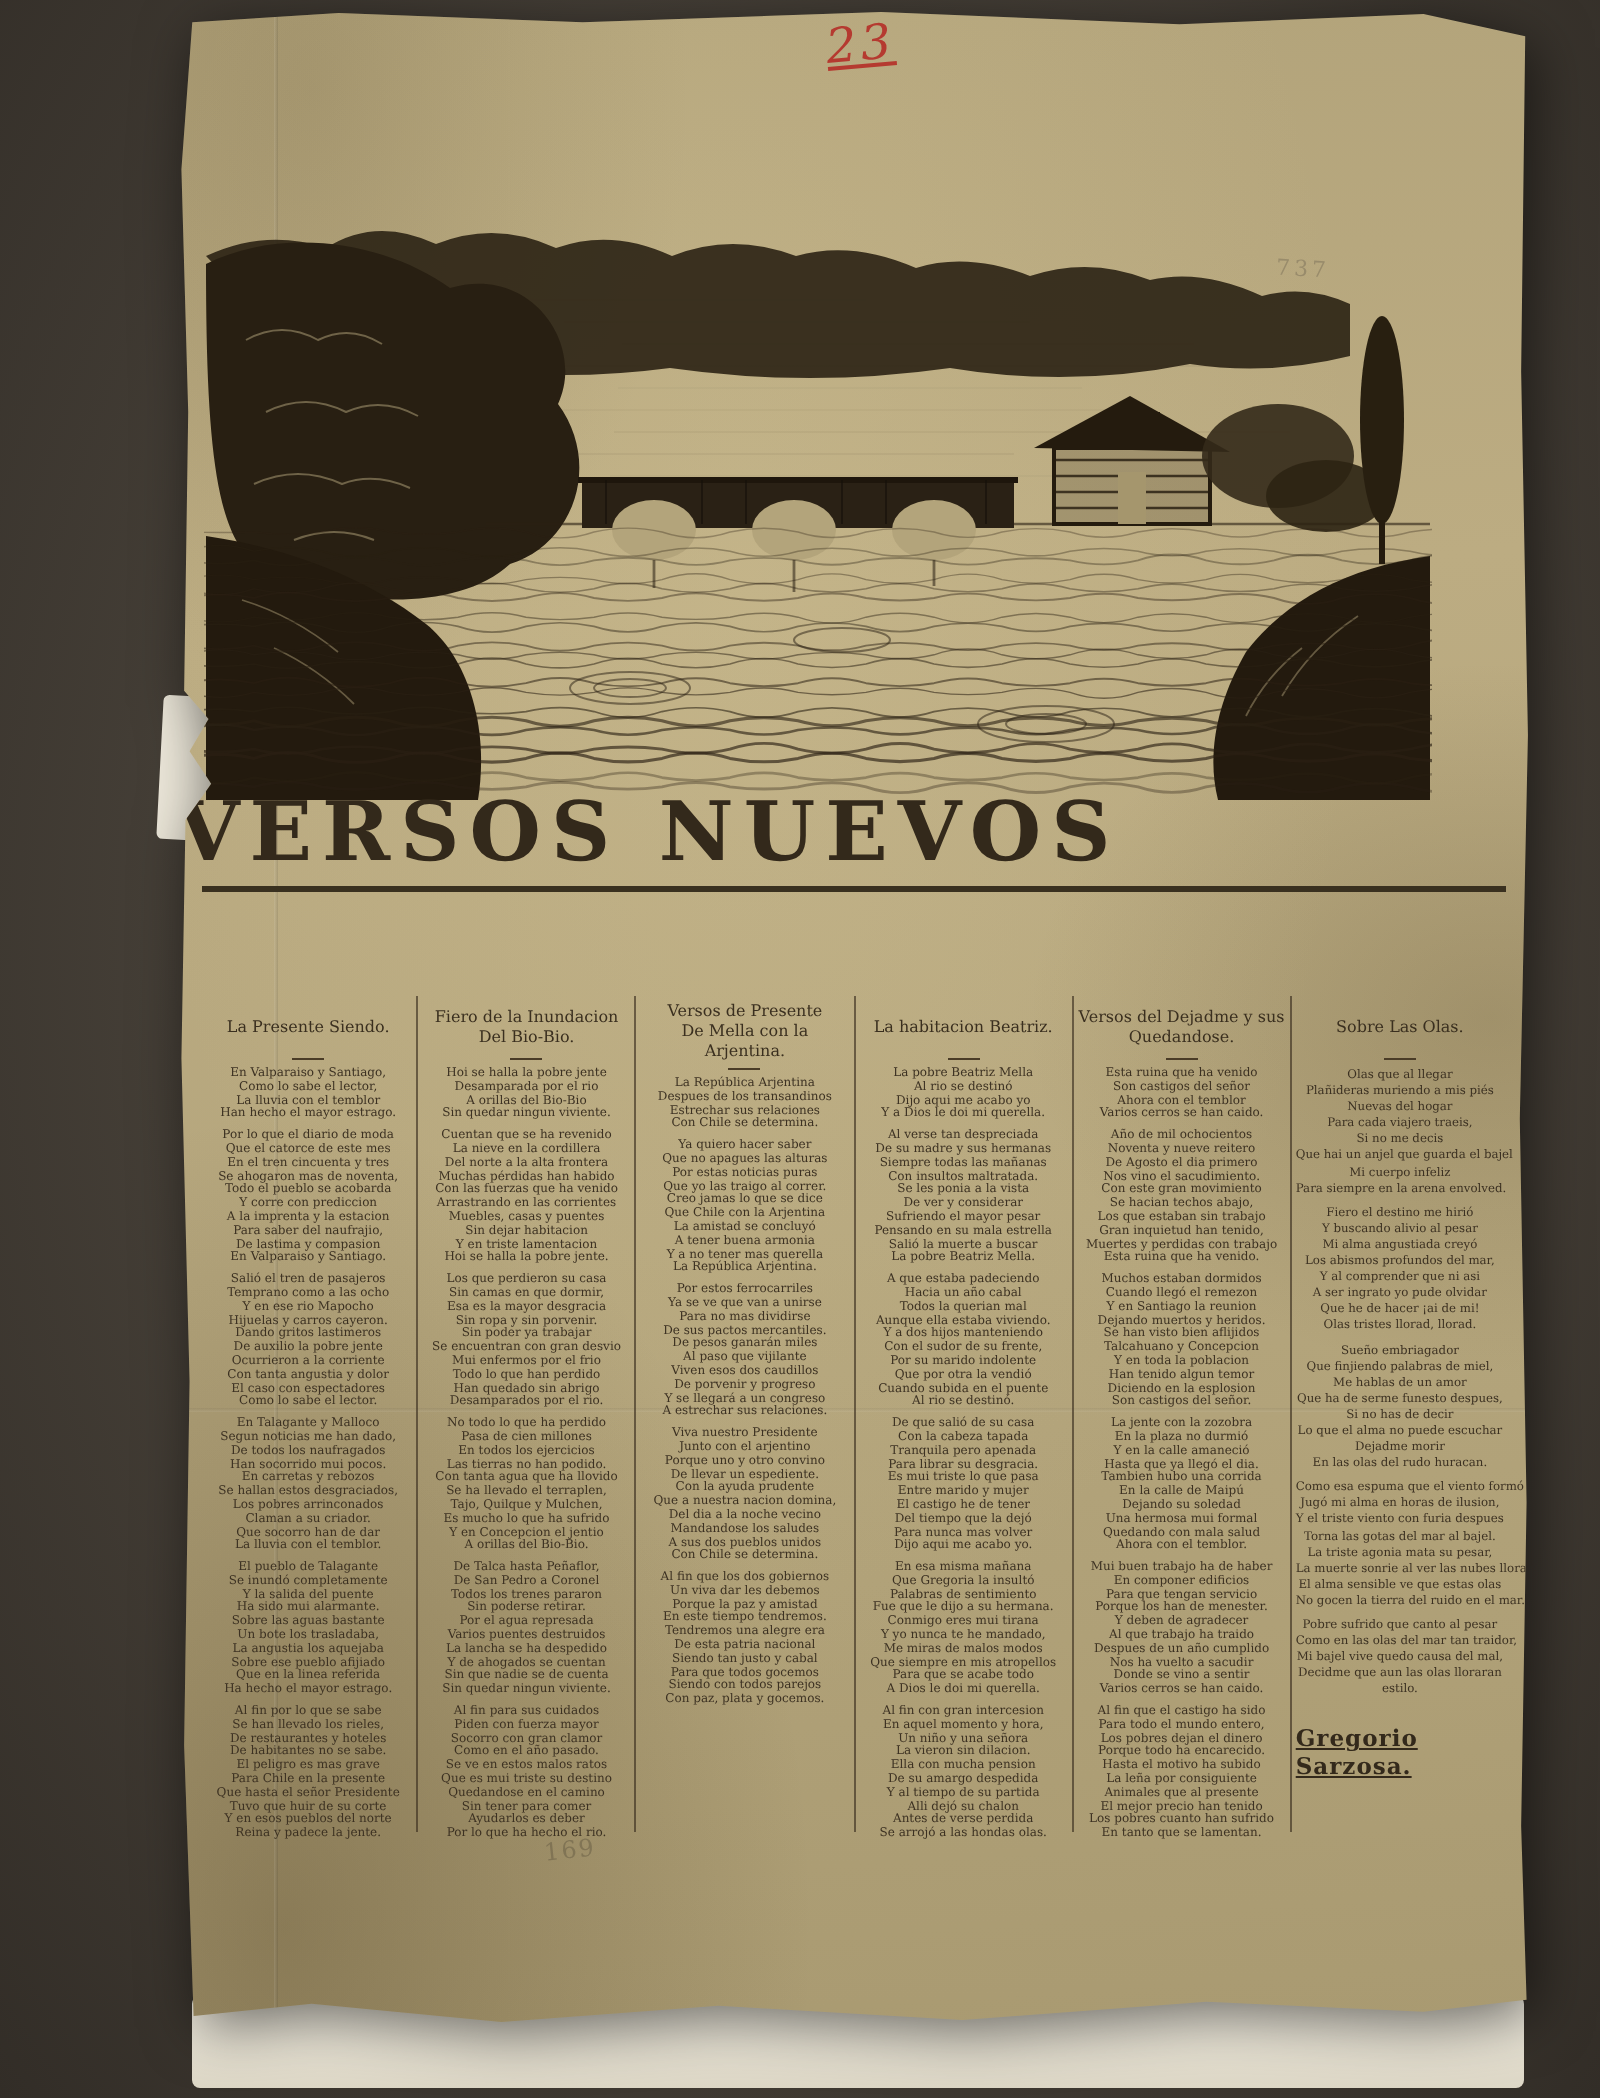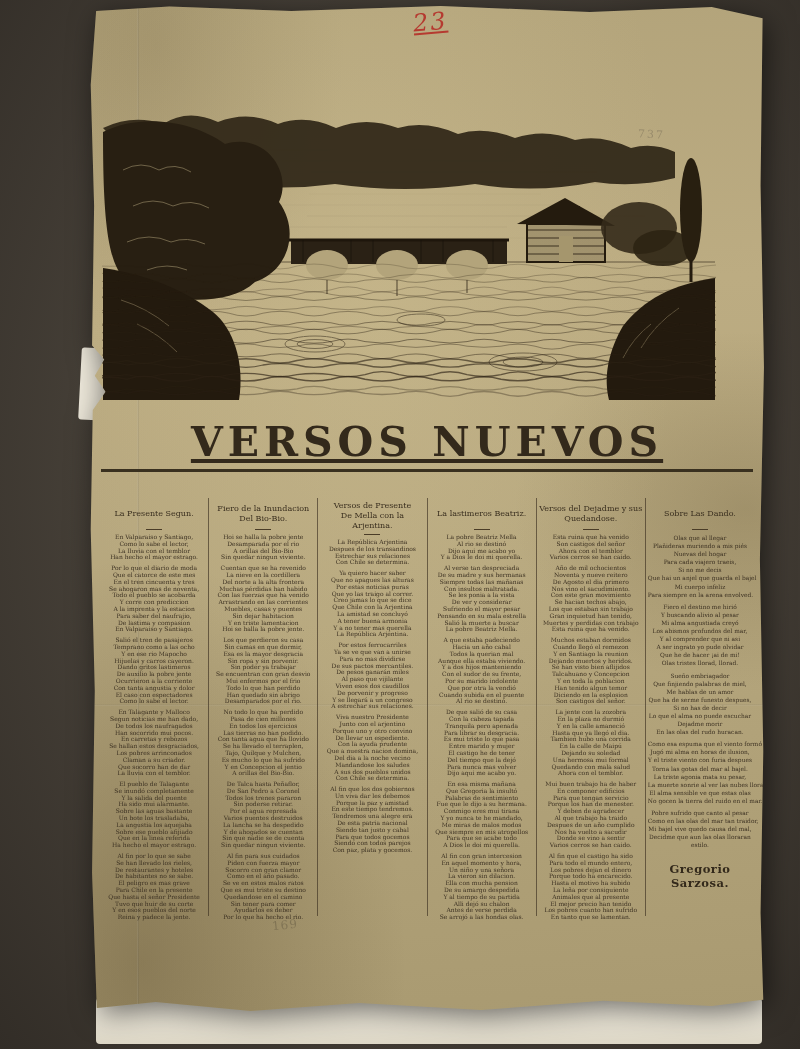--- a/index.html
+++ b/index.html
@@ -29,36 +29,36 @@
       99.2% 18%, 99.7% 36%, 99.1% 55%, 99.6% 74%, 99.2% 90%, 99.6% 98.6%,
       92% 99.2%, 76% 98.7%, 58% 99.6%, 40% 98.9%, 24% 99.7%, 10% 98.8%, 1.3% 99.4%,
       0.6% 86%, 1.0% 68%, 0.4% 52%, 0.7% 40.2%, 2.6% 38.4%, 1.0% 36.8%, 2.4% 35.2%, 0.6% 33.8%,
       0.9% 20%, 0.4% 8%);
   }
   .crease-v{position:absolute;left:49px;top:0;width:2px;height:100%;
     background:linear-gradient(90deg,rgba(255,255,255,.10),rgba(0,0,0,.10));}
   .crease-h{position:absolute;left:0;top:700px;width:100%;height:2px;
     background:linear-gradient(rgba(0,0,0,.06),rgba(255,255,255,.08));}
   .woodcut{position:absolute;left:14px;top:106px;width:614px;height:290px;}
-  .title-block{position:absolute;left:0;top:416px;width:678px;text-align:center;color:#33291b;text-decoration:underline;}
+  .title-block{position:absolute;left:0;top:390px;width:678px;color:#33291b;}
   .title-1{font-size:41px;font-weight:700;letter-spacing:5px;line-height:44px;}
   .title-2{font-size:31px;font-weight:700;letter-spacing:14px;line-height:42px;}
   .title-rule{width:652px;height:3px;background:#39301f;margin:5px auto 0;}
   .columns{position:absolute;left:12px;top:494px;width:654px;height:418px;
     display:flex;align-items:stretch;color:#3c3122;}
   .verse-column{flex:1 1 0;padding:3px 2px 0;min-width:0;}
   .verse-column + .verse-column{border-left:1px solid rgba(60,48,32,.65);}
   .column-header{min-height:25px;display:flex;flex-direction:column;justify-content:center;
     font-size:8px;line-height:10px;text-align:center;color:#3a2f1f;}
   .header-divider{width:16px;border-top:1px solid #4a3c27;margin:3px auto 4px;}
   .stanza{margin:0 0 4px;}
   .verse-line{font-size:6px;line-height:6.8px;text-align:center;white-space:nowrap;overflow:visible;}
   .verse-column:last-child .verse-line{line-height:8.1px;font-size:5.9px;}
-  .signature{margin-top:13px;text-align:center;font-weight:700;font-size:11.5px;
-    letter-spacing:.5px;color:#33291b;}
+  .signature{margin-top:13px;font-weight:700;font-size:11.5px;
+    letter-spacing:.5px;color:#33291b;text-decoration:underline;}
   .ink-number{position:absolute;left:413px;top:8px;font-size:24px;font-style:italic;
     transform:rotate(-5deg);text-decoration:underline;letter-spacing:2px;}
   .pencil-tr{position:absolute;left:638px;top:128px;font-size:11px;color:#80755c;
     opacity:.55;transform:rotate(3deg);letter-spacing:2px;}
   .pencil-b{position:absolute;left:272px;top:918px;font-size:12px;color:#6f6449;
     opacity:.6;transform:rotate(-6deg);letter-spacing:1px;}
 </style>
 </head>
 <body>
 
@@ -162,21 +162,21 @@
       </svg>
 
       <div class="title-block">
         <div class="title-1">VERSOS NUEVOS</div>
         <div class="title-rule"></div>
       </div>
 
       <div class="columns">
           <div class="verse-column">
             <div class="column-header">
-              <div>La Presente Segun.</div>
+              <div>La Presente Siendo.</div>
             </div>
             <div class="header-divider"></div>
             <div class="stanza">
               <div class="verse-line">En Valparaiso y Santiago,</div>
               <div class="verse-line">Como lo sabe el lector,</div>
               <div class="verse-line">La lluvia con el temblor</div>
               <div class="verse-line">Han hecho el mayor estrago.</div>
             </div>
             <div class="stanza">
               <div class="verse-line">Por lo que el diario de moda</div>
@@ -368,21 +368,21 @@
               <div class="verse-line">Tendremos una alegre era</div>
               <div class="verse-line">De esta patria nacional</div>
               <div class="verse-line">Siendo tan justo y cabal</div>
               <div class="verse-line">Para que todos gocemos</div>
               <div class="verse-line">Siendo con todos parejos</div>
               <div class="verse-line">Con paz, plata y gocemos.</div>
             </div>
           </div>
           <div class="verse-column">
             <div class="column-header">
-              <div>La lastimeros Beatriz.</div>
+              <div>La habitacion Beatriz.</div>
             </div>
             <div class="header-divider"></div>
             <div class="stanza">
               <div class="verse-line">La pobre Beatriz Mella</div>
               <div class="verse-line">Al rio se destinó</div>
               <div class="verse-line">Dijo aqui me acabo yo</div>
               <div class="verse-line">Y a Dios le doi mi querella.</div>
             </div>
             <div class="stanza">
               <div class="verse-line">Al verse tan despreciada</div>
@@ -513,21 +513,21 @@
               <div class="verse-line">Hasta el motivo ha subido</div>
               <div class="verse-line">La leña por consiguiente</div>
               <div class="verse-line">Animales que al presente</div>
               <div class="verse-line">El mejor precio han tenido</div>
               <div class="verse-line">Los pobres cuanto han sufrido</div>
               <div class="verse-line">En tanto que se lamentan.</div>
             </div>
           </div>
           <div class="verse-column">
             <div class="column-header">
-              <div>Sobre Las Dando.</div>
+              <div>Sobre Las Olas.</div>
             </div>
             <div class="header-divider"></div>
             <div class="stanza">
               <div class="verse-line">Olas que al llegar</div>
               <div class="verse-line">Plañideras muriendo a mis piés</div>
               <div class="verse-line">Nuevas del hogar</div>
               <div class="verse-line">Para cada viajero traeis,</div>
               <div class="verse-line">Si no me decis</div>
               <div class="verse-line">Que hai un anjel que guarda el bajel</div>
               <div class="verse-line">Mi cuerpo infeliz</div>

